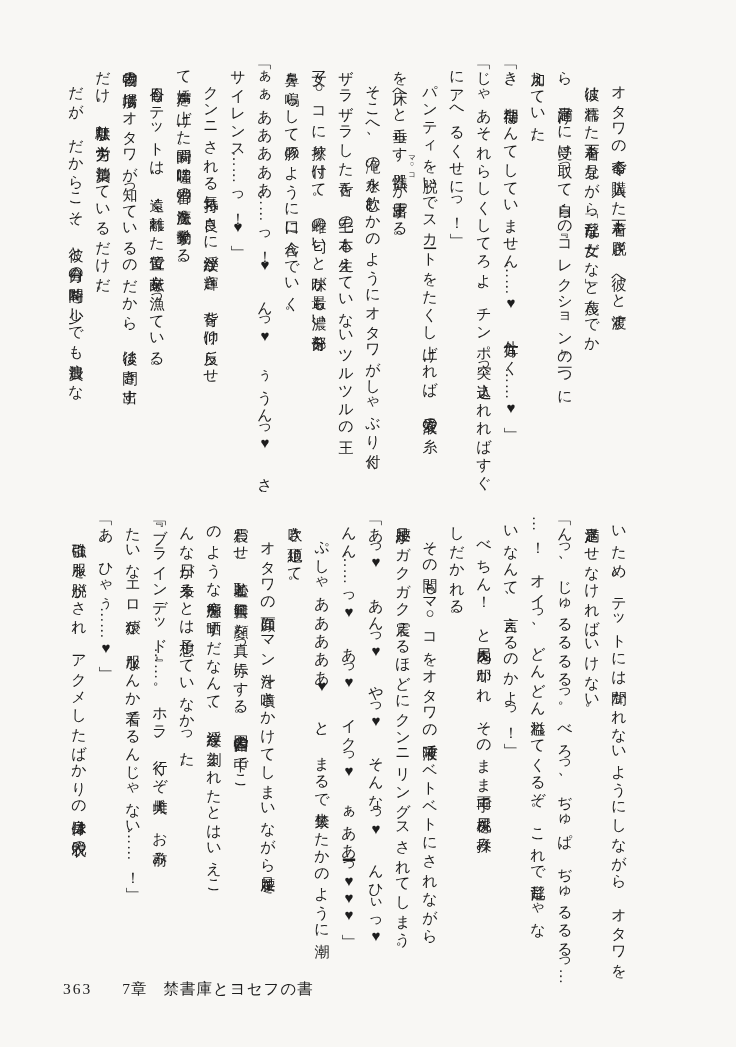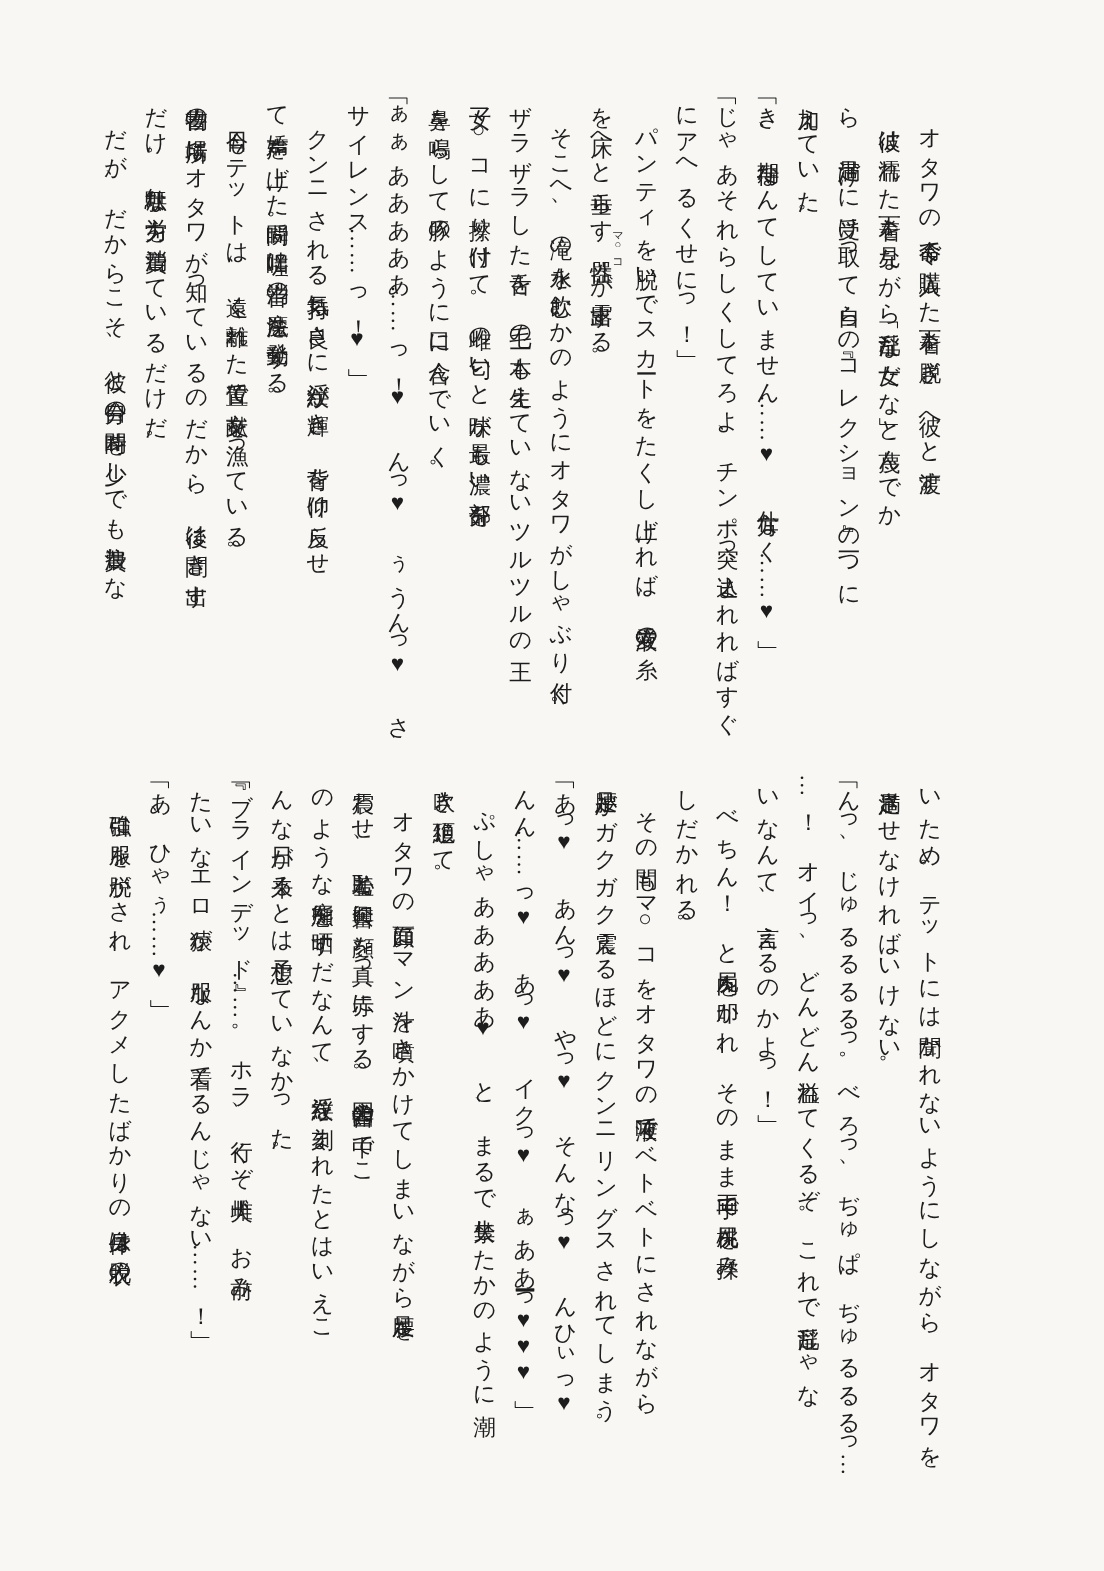--- a/index.html
+++ b/index.html
@@ -93,14 +93,19 @@
       <p class="indent">オタワの顔面にマン汁を噴きかけてしまいながら足腰を</p>
       <p>震わせ、羞恥と興奮に顔を真っ赤にする。図書館の中でこ</p>
       <p>のような痴態を晒すだなんて、淫紋を刻まれたとはいえこ</p>
       <p>んな日が来るとは予想していなかった。</p>
       <p>「『ブラインデッド』……。ホラ、行くぞ雌犬！　お前み</p>
       <p>たいなエロ猿が、服なんか着てるんじゃない……！」</p>
       <p>「あ、ひゃぅ……♥」</p>
       <p class="indent">強引に服を脱がされ、アクメしたばかりの身体は脱衣の</p>
     </div>
 
+  <div class="footer">
+    <span class="pageno">363</span>
+    <span class="chapter">7章</span>
+    <span class="chapter-title">禁書庫とヨセフの書</span>
+  </div>
 
 </div>
 
 </body></html>

